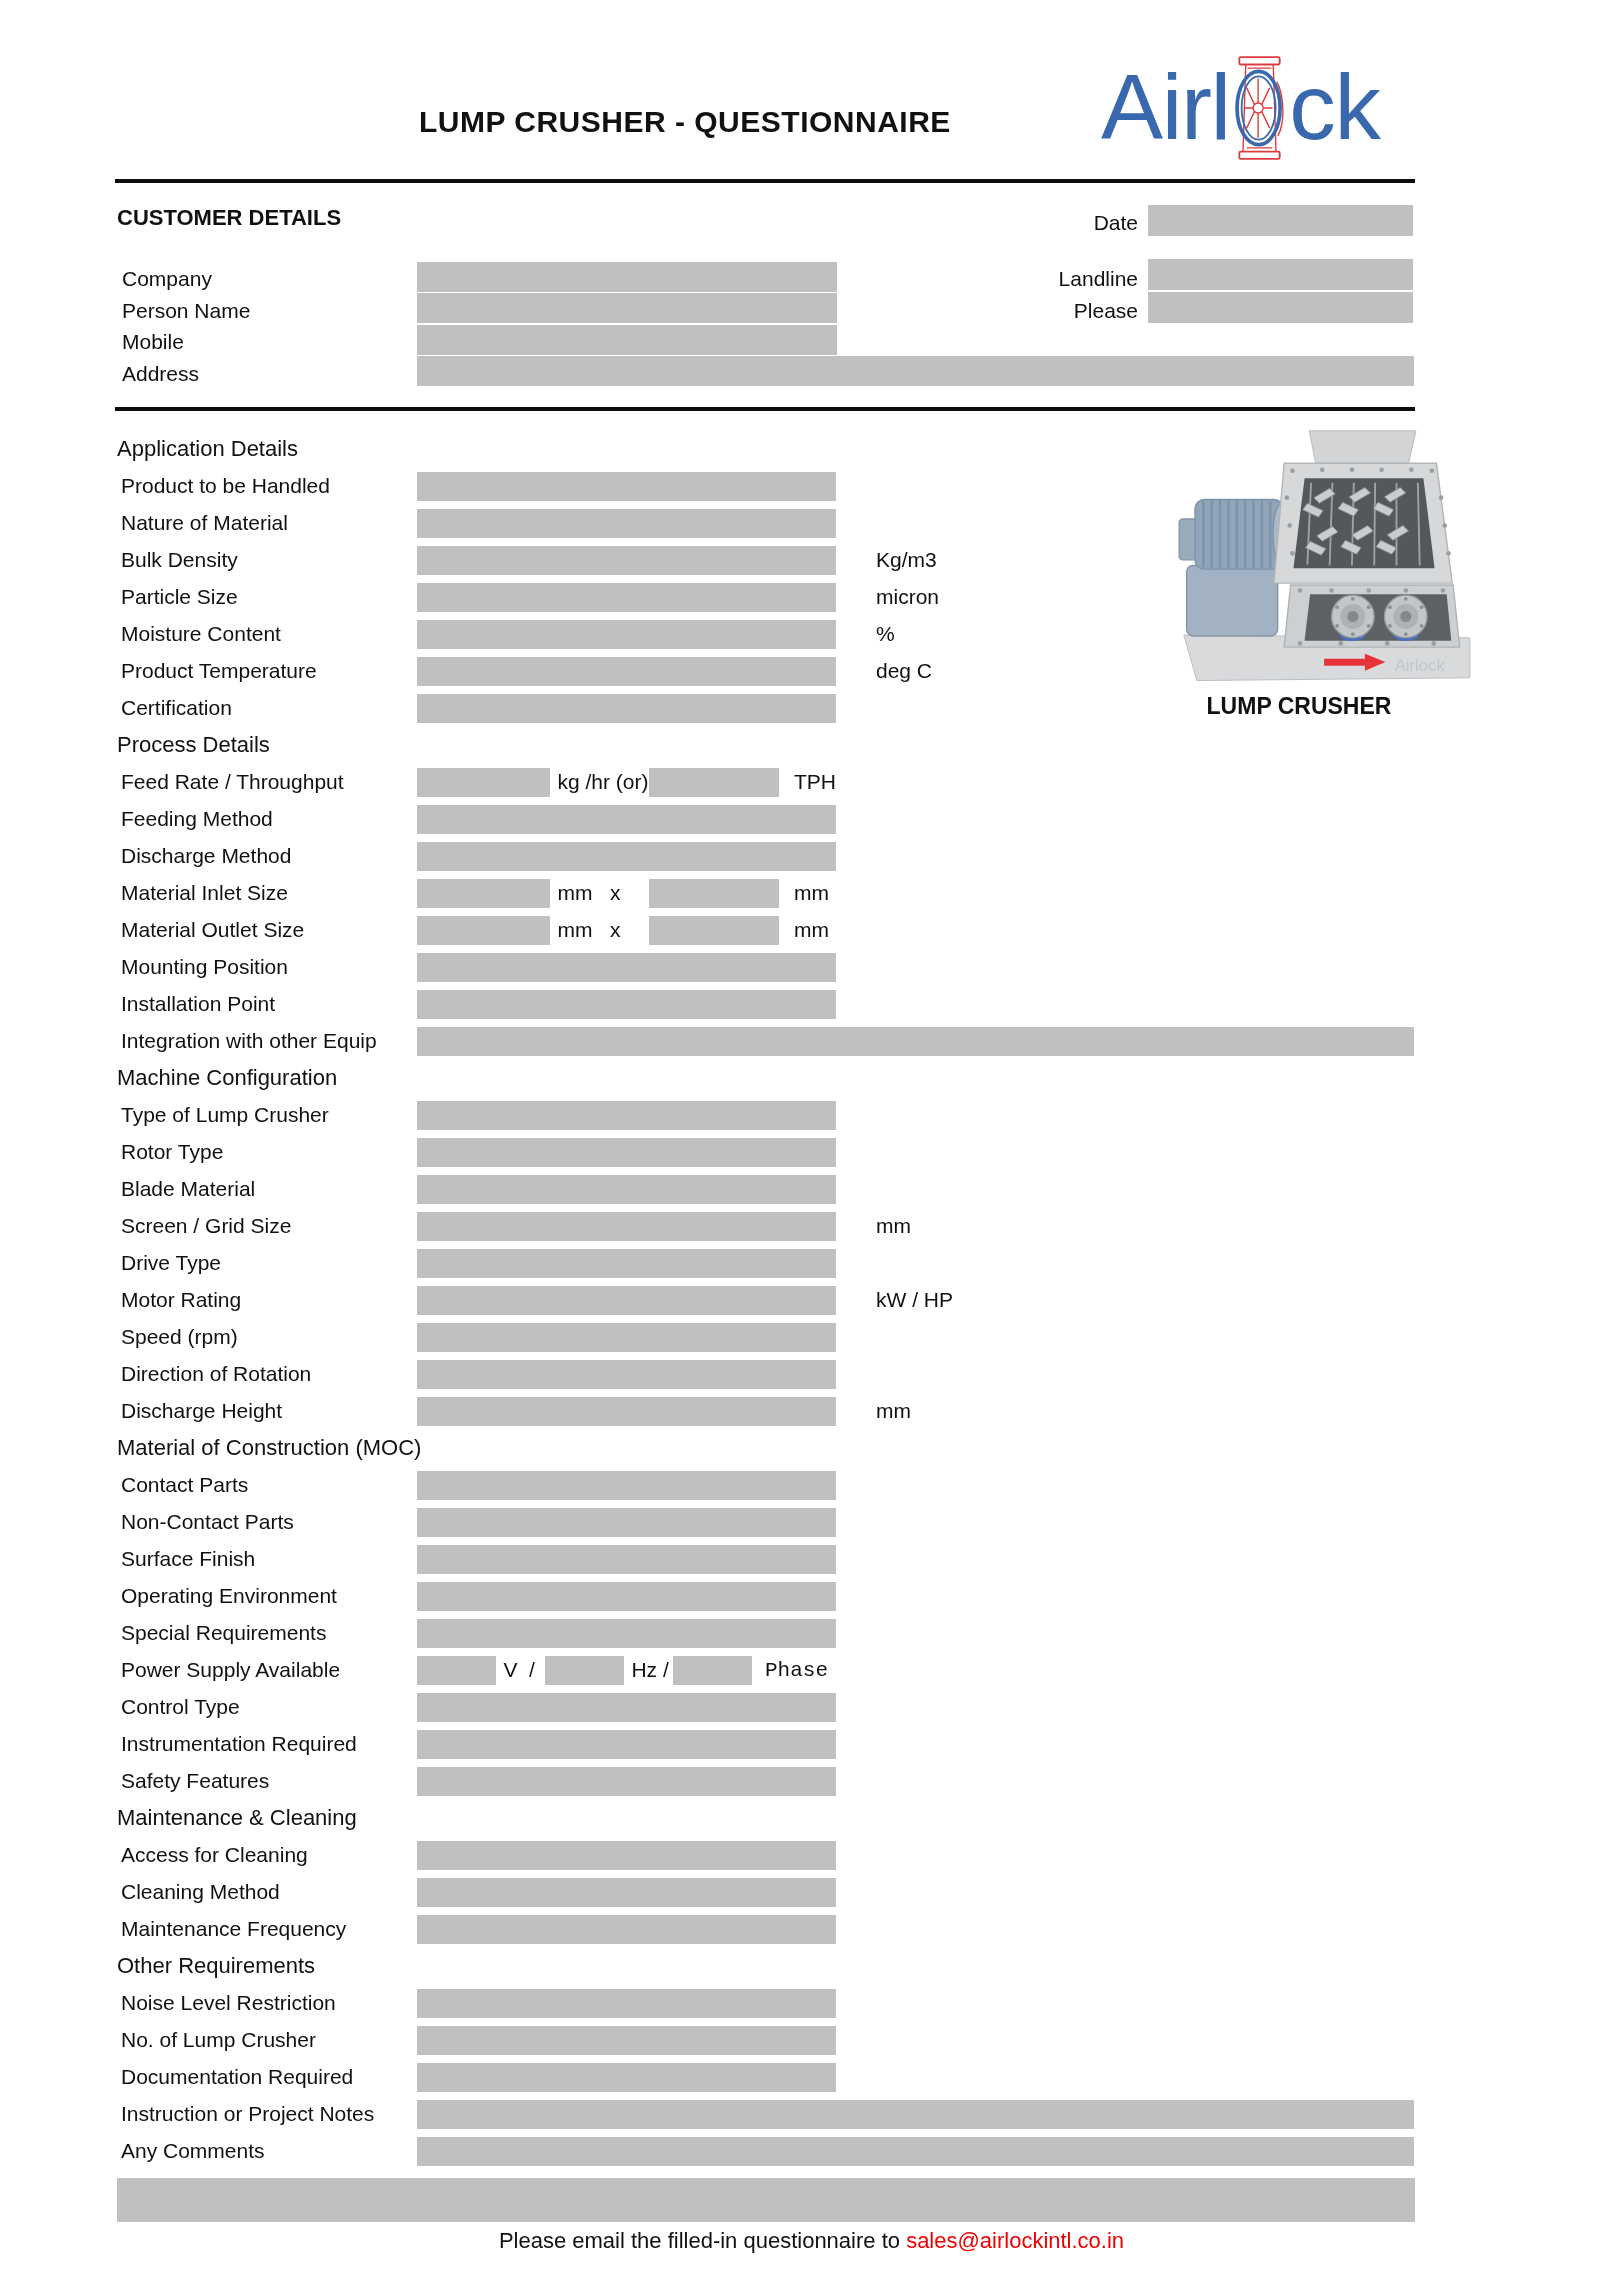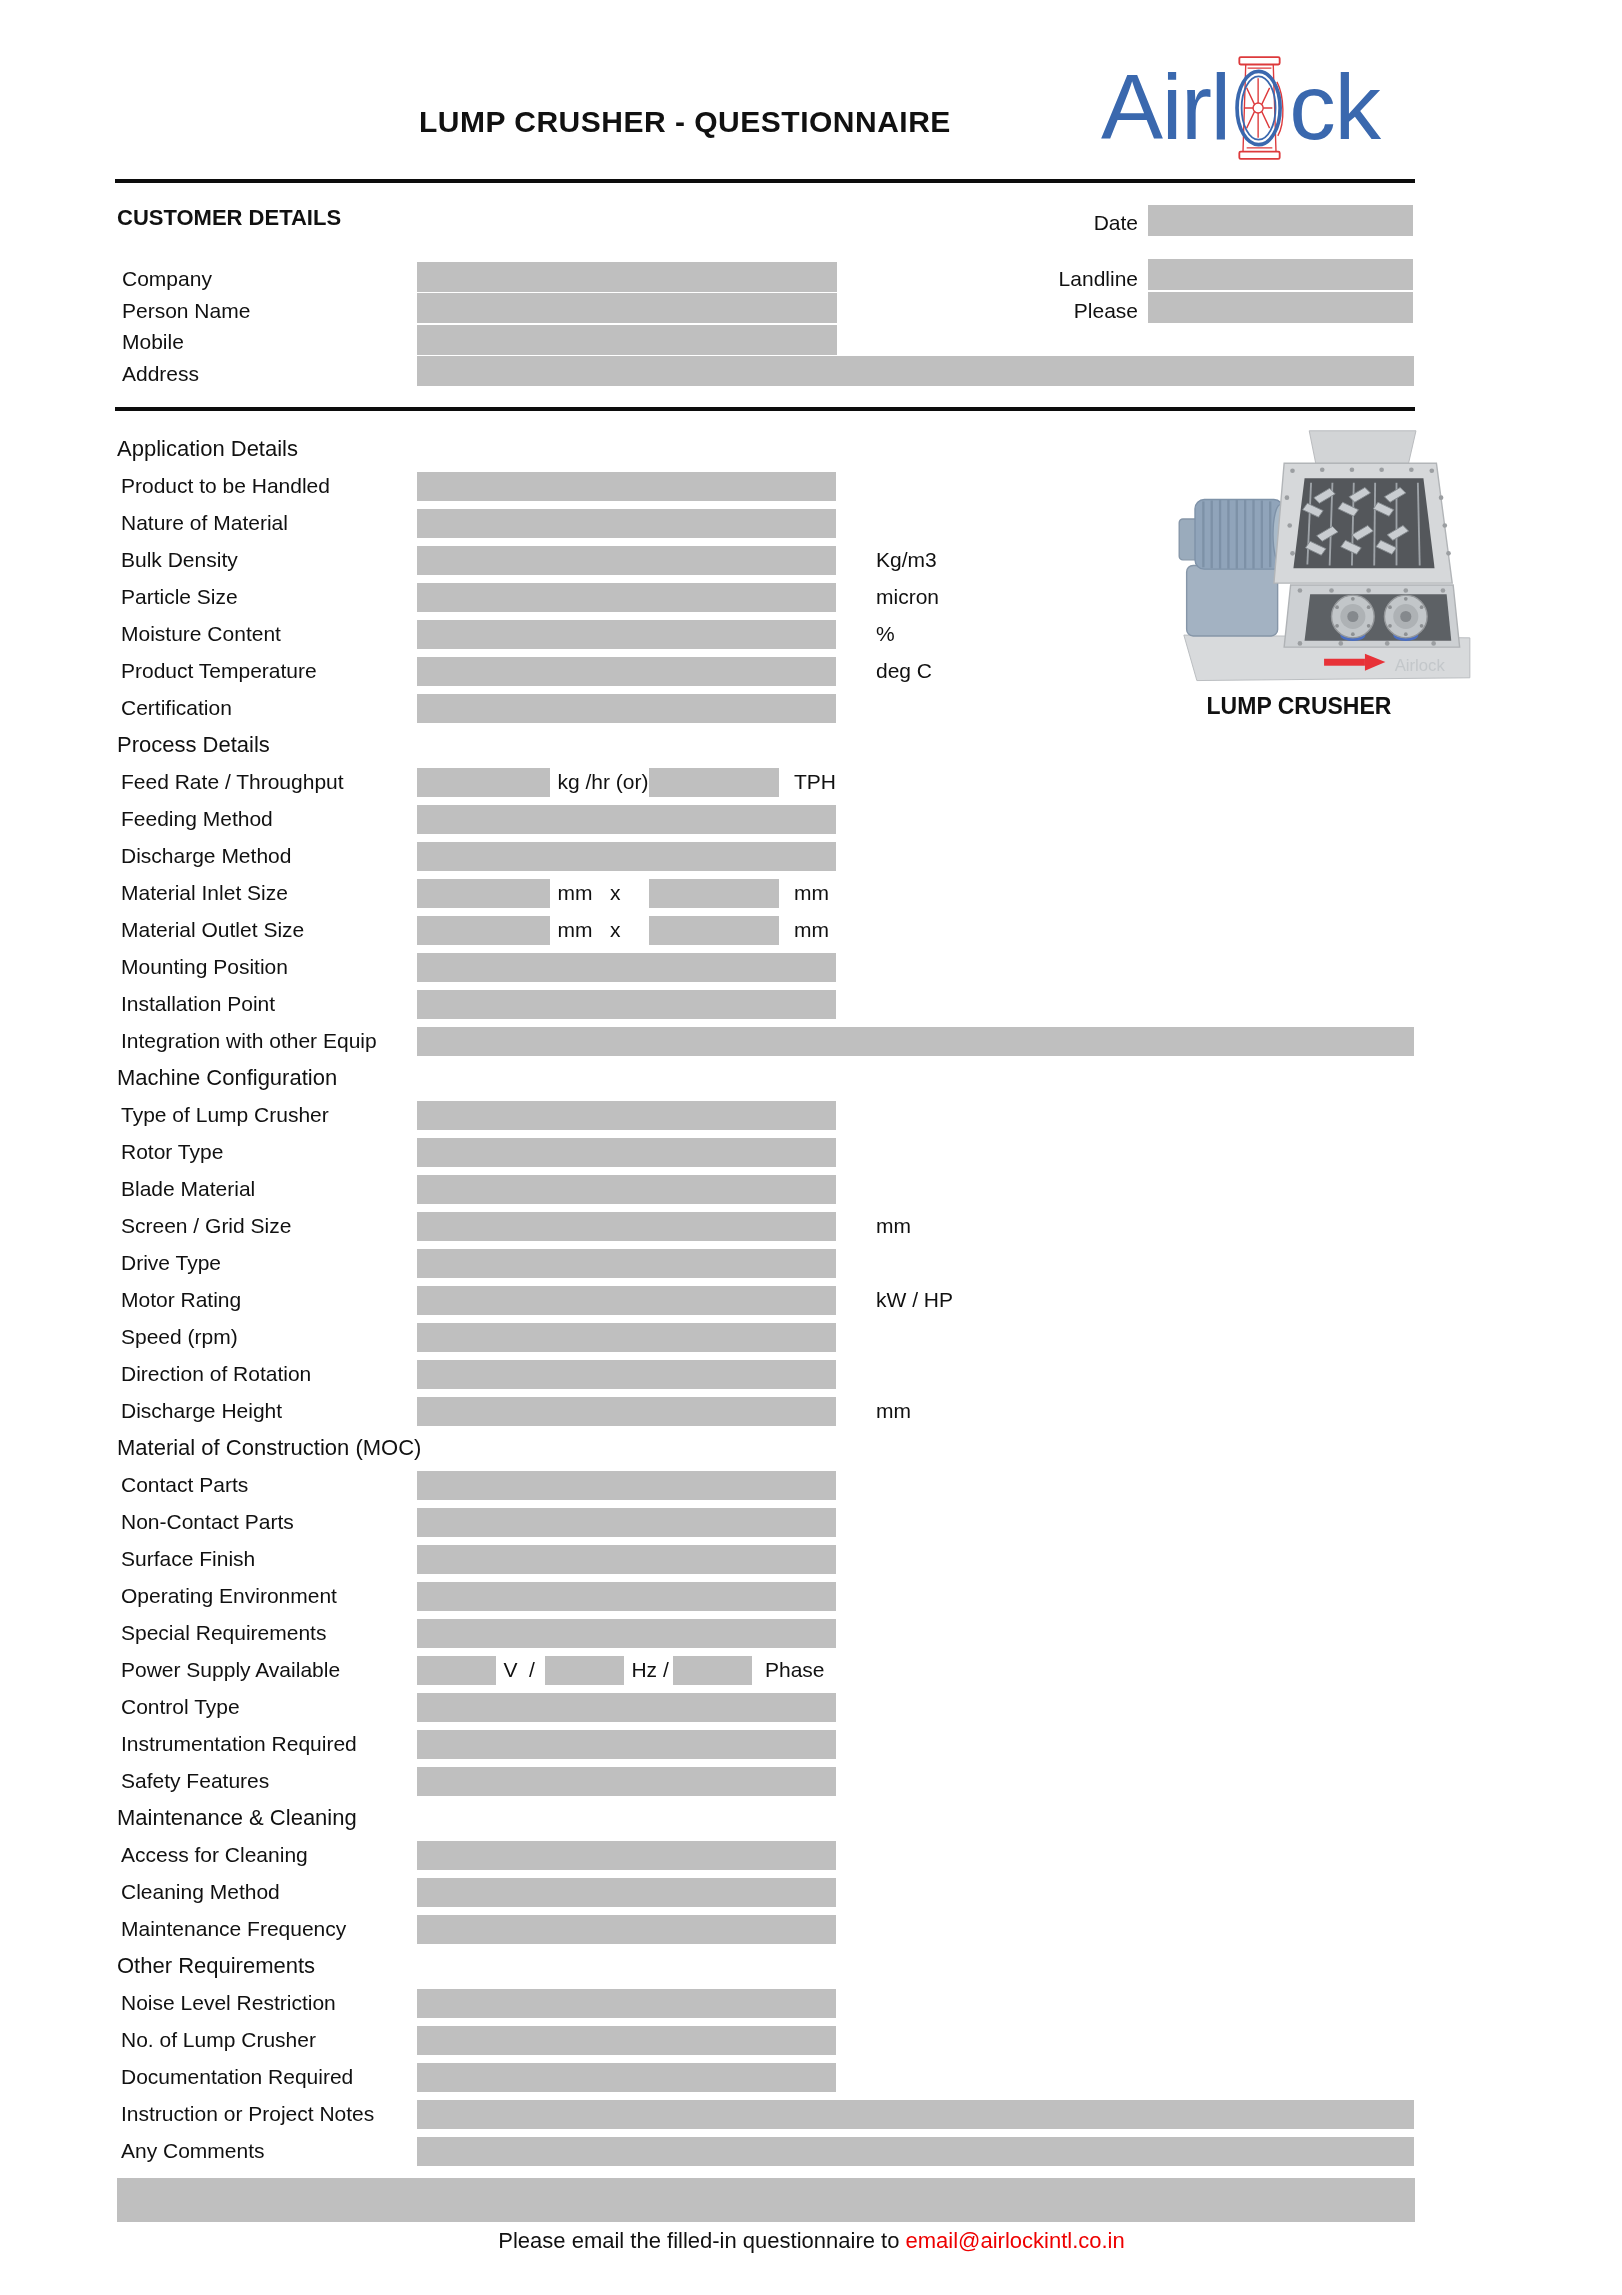--- a/index.html
+++ b/index.html
@@ -31,21 +31,21 @@
   .box{height:29px;background:#bfbfbf;flex:none;}
   .med{width:419px;}
   .wide{width:997px;}
   .sm{width:133px;}
   .sm2{width:130px;}
   .xs{width:79px;}
   .unit{font-size:21px;margin-left:40px;white-space:pre;}
   .mid{font-size:21px;width:99px;padding-left:7.4px;white-space:pre;flex:none;box-sizing:border-box;}
   .end{font-size:21px;margin-left:15px;white-space:pre;}
   .t{font-size:21px;width:49px;padding-left:7.4px;white-space:pre;flex:none;box-sizing:border-box;}
-  .t3{font-size:21px;margin-left:13px;white-space:pre;}
+  .t3{font-size:21px;margin-left:13px;white-space:pre;font-family:Liberation Mono, monospace;}
   .bottom-box{margin:8.3px 0 0 117px;width:1298px;height:44px;background:#bfbfbf;}
   .footer{margin-top:6.5px;text-align:center;font-size:22px;}
   .footer .email{color:#ee0000;text-decoration:none;}
   
   .figure{position:absolute;left:1127px;top:428px;width:344px;}
   .figure svg{display:block;}
   .caption{text-align:center;font-size:23px;font-weight:700;margin-top:4.6px;}
 </style>
 </head>
 <body>
@@ -292,21 +292,21 @@
         <span class="lbl">Instruction or Project Notes</span>
         <div class="box wide"></div>
       </div>
       <div class="row">
         <span class="lbl">Any Comments</span>
         <div class="box wide"></div>
       </div>
     </div>
   <div class="bottom-box"></div>
   <div class="footer">
-    <span>Please email the filled-in questionnaire to </span><a class="email" href="#">email@airlockintl.co.in</a>
+    <span>Please email the filled-in questionnaire to </span><a class="email" href="#">sales@airlockintl.co.in</a>
   </div>
 </div>
 
 <div class="figure">
   <svg viewBox="0 0 740 560" width="344" height="260">
 
     <polygon points="122,446 738,452 738,538 150,544" fill="#d8dadc" stroke="#b7babd" stroke-width="2"></polygon>
 
     <rect x="424" y="497" width="88" height="15" fill="#e73238"></rect>
     <polygon points="512,486 556,504 512,523" fill="#e73238"></polygon>

